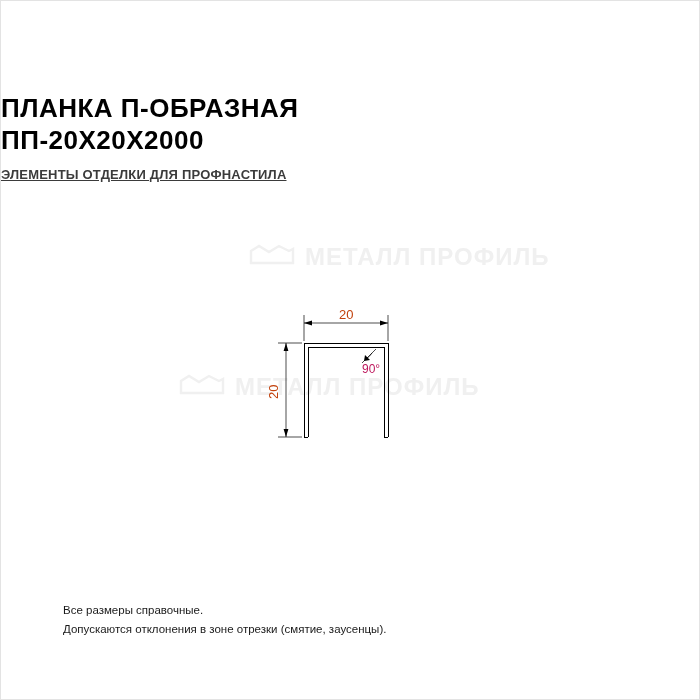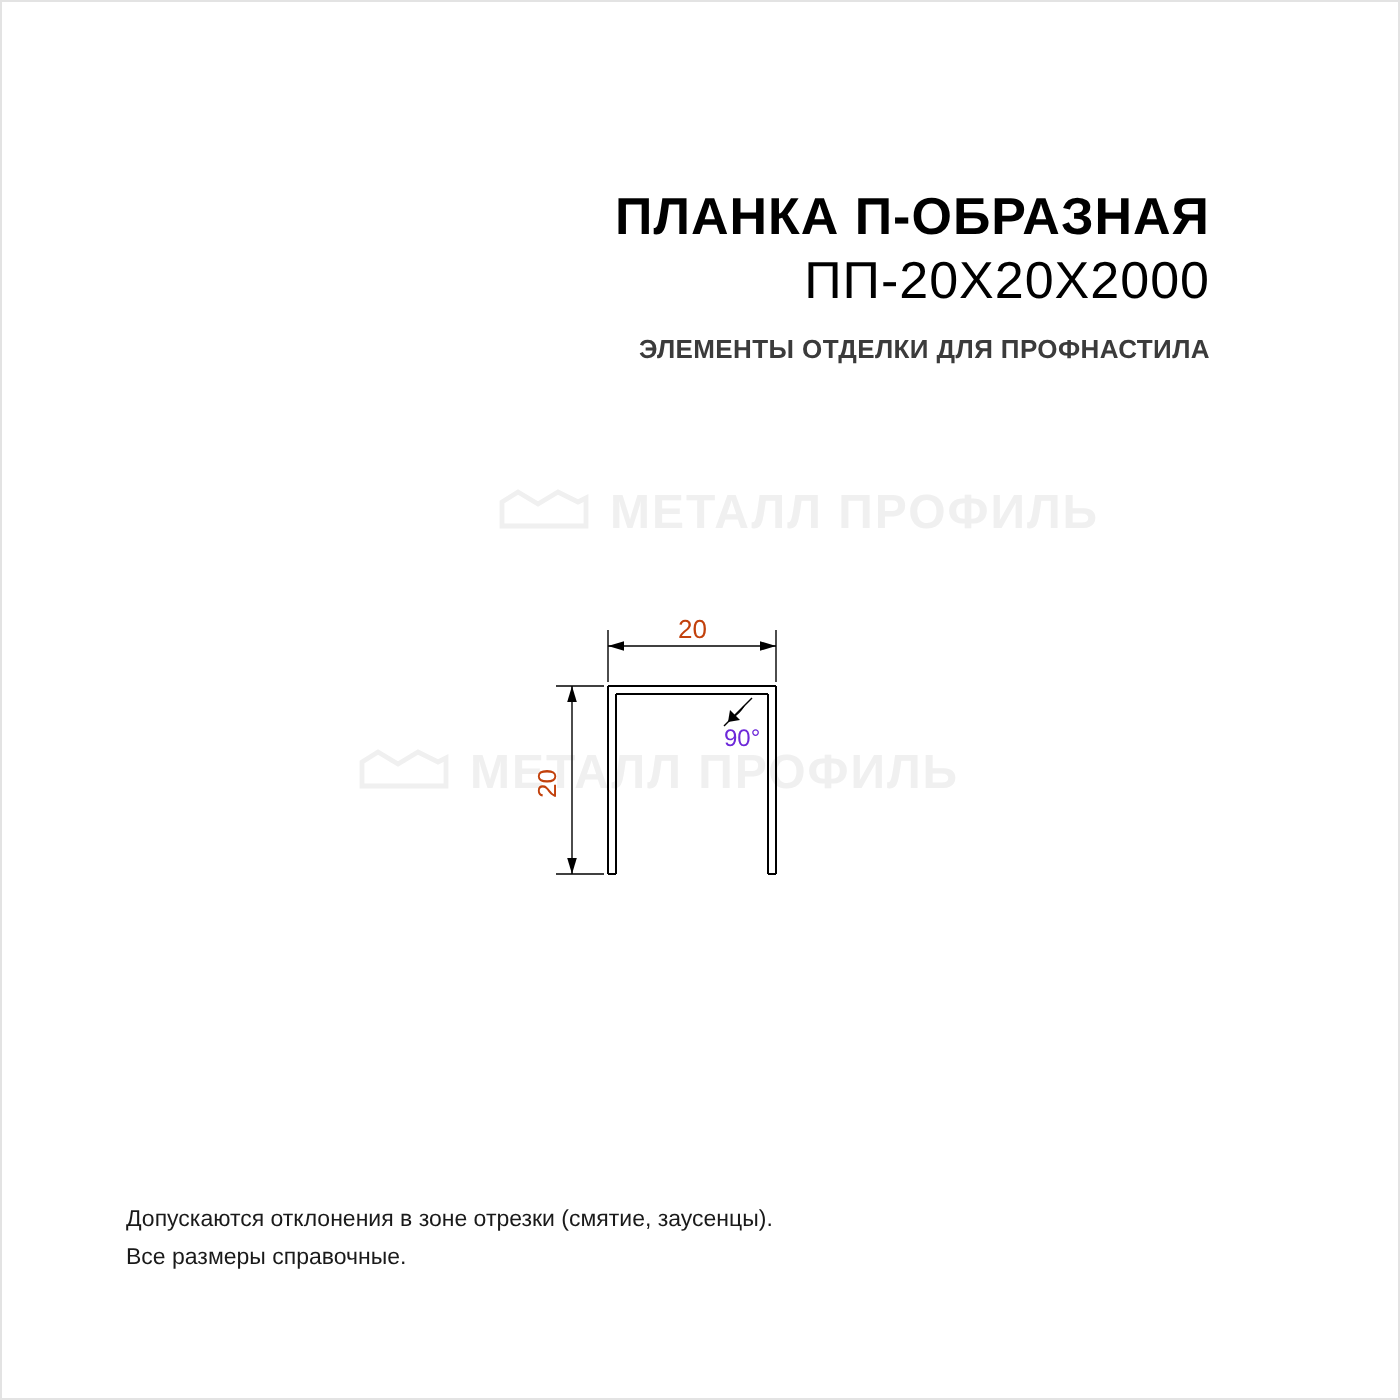--- a/index.html
+++ b/index.html
@@ -21,41 +21,42 @@
     box-sizing: border-box;
     border: 1px solid #e3e3e3;
   }
 
   
   .header {
     position: absolute;
     top: 92px;
     left: 0;
     width: 604px;
-    text-align: right;
+    text-align: left;
   }
   .title-line1 {
     font-size: 26px;
     font-weight: bold;
     letter-spacing: 0.5px;
     line-height: 30px;
   }
   .title-line2 {
     font-size: 26px;
-    font-weight: normal;
+    font-weight: bold;
     letter-spacing: 0.5px;
     line-height: 30px;
     margin-top: 2px;
   }
   .subtitle {
     font-size: 13px;
     font-weight: bold;
     color: #3b3b3b;
     margin-top: 12px;
     letter-spacing: 0.2px;
+    text-decoration: underline;
   }
 
   
   .wm {
     position: absolute;
     color: #f0f0f0;
     font-weight: bold;
     font-size: 24px;
     letter-spacing: 1px;
     white-space: nowrap;
@@ -97,21 +98,21 @@
     left: 265px;
     top: 398px;
     transform: rotate(-90deg);
     transform-origin: left top;
   }
   .ang-text {
     position: absolute;
     left: 361px;
     top: 361px;
     font-size: 12px;
-    color: #6d28d9;
+    color: #be185d;
   }
 
   
   .footer {
     position: absolute;
     left: 62px;
     top: 600px;
     font-size: 11.5px;
     color: #1a1a1a;
     line-height: 19px;
@@ -194,17 +195,17 @@
         <polygon points="108,60 114,59 109,54"></polygon>
       </g>
     </svg>
   </div>
 
   <div class="dim-text dim-top">20</div>
   <div class="dim-text dim-left">20</div>
   <div class="ang-text">90°</div>
 
   <div class="footer">
+    <div>Все размеры справочные.</div>
     <div>Допускаются отклонения в зоне отрезки (смятие, заусенцы).</div>
-    <div>Все размеры справочные.</div>
   </div>
 
 </div>
 
 </body></html>

